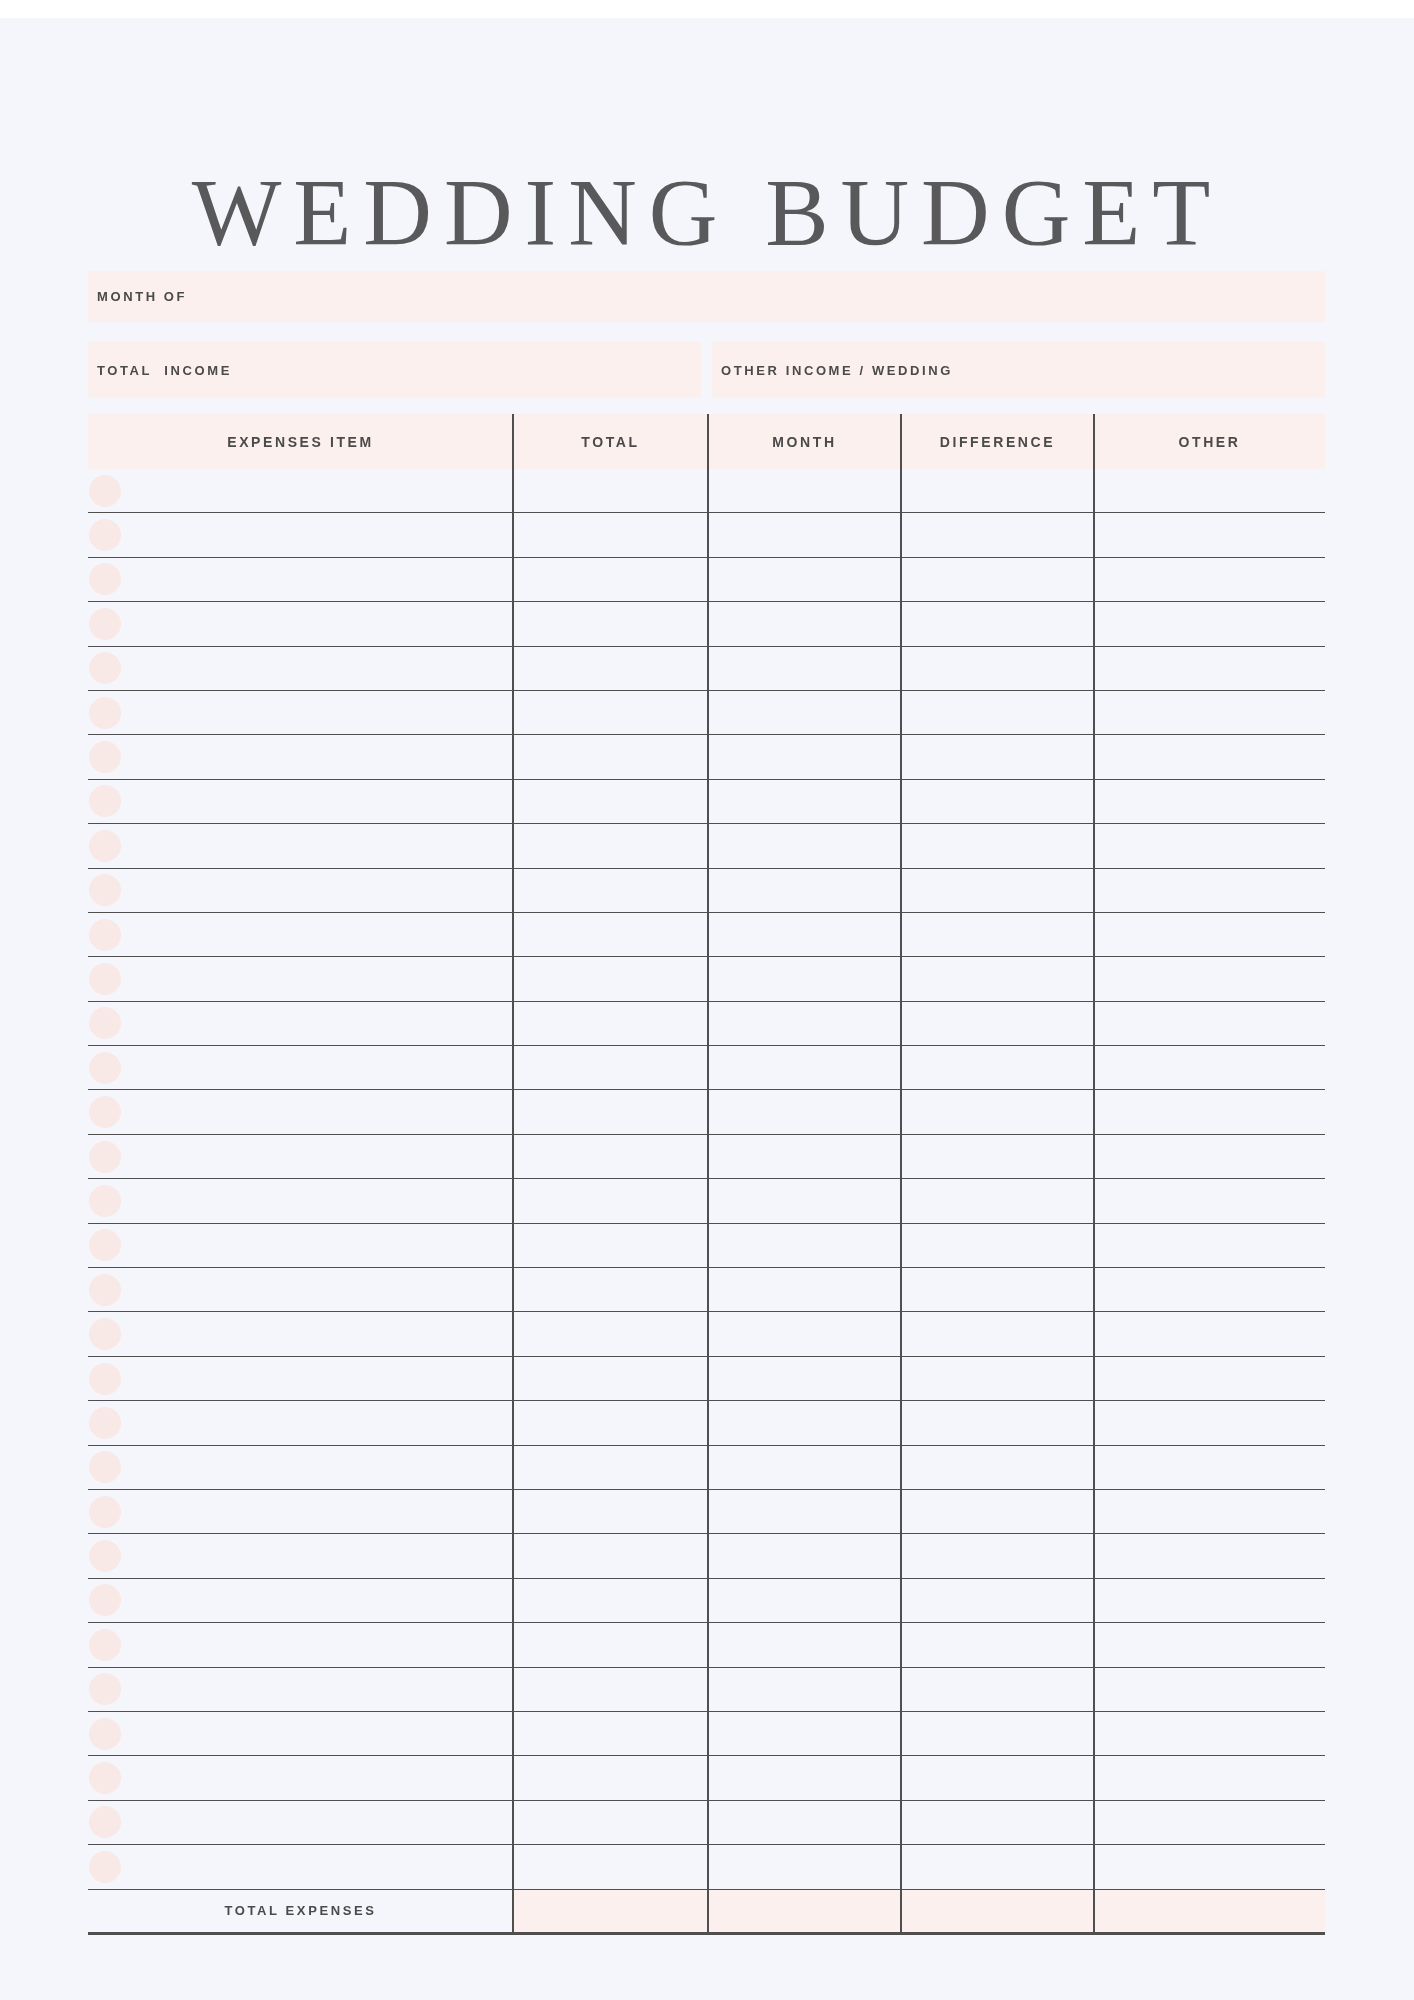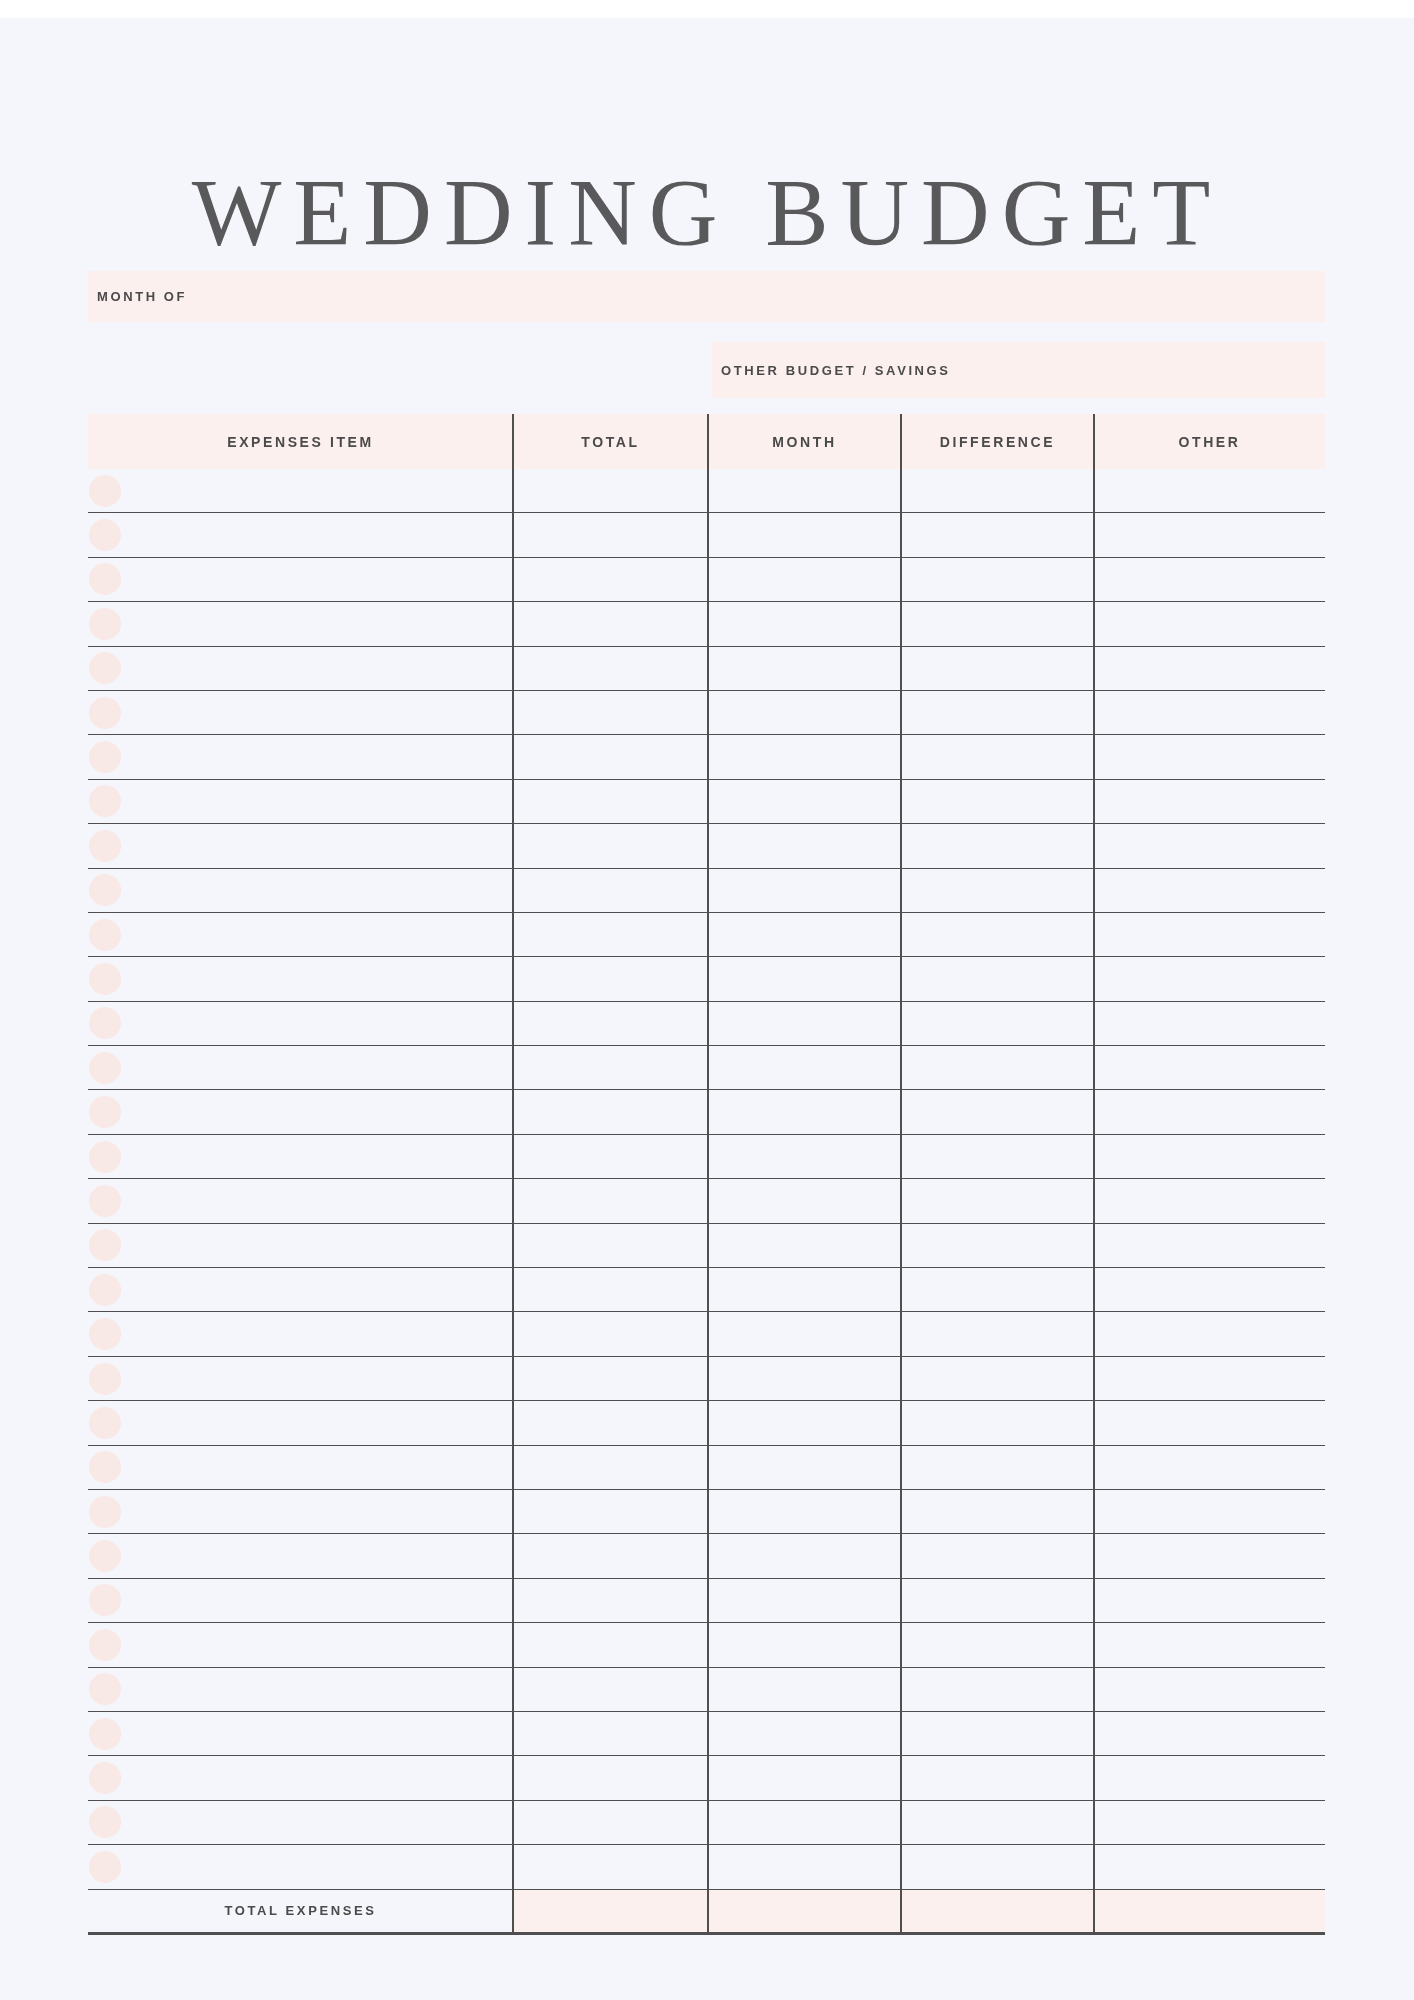--- a/index.html
+++ b/index.html
@@ -80,23 +80,26 @@
 <body>
 
 <div class="page">
 
   <h1 class="title">WEDDING BUDGET</h1>
 
   <div class="bar bar-month">
     <span>MONTH OF</span>
   </div>
 
+  <div class="bar bar-income">
+    <span>TOTAL  INCOME</span>
+  </div>
 
   <div class="bar bar-savings">
-    <span>OTHER BUDGET / SAVINGS</span>
+    <span>OTHER INCOME / WEDDING</span>
   </div>
 
   <div class="table">
 
     <div class="vline v1"></div>
     <div class="vline v2"></div>
     <div class="vline v3"></div>
     <div class="vline v4"></div>
 
     <div class="grid-row thead">

